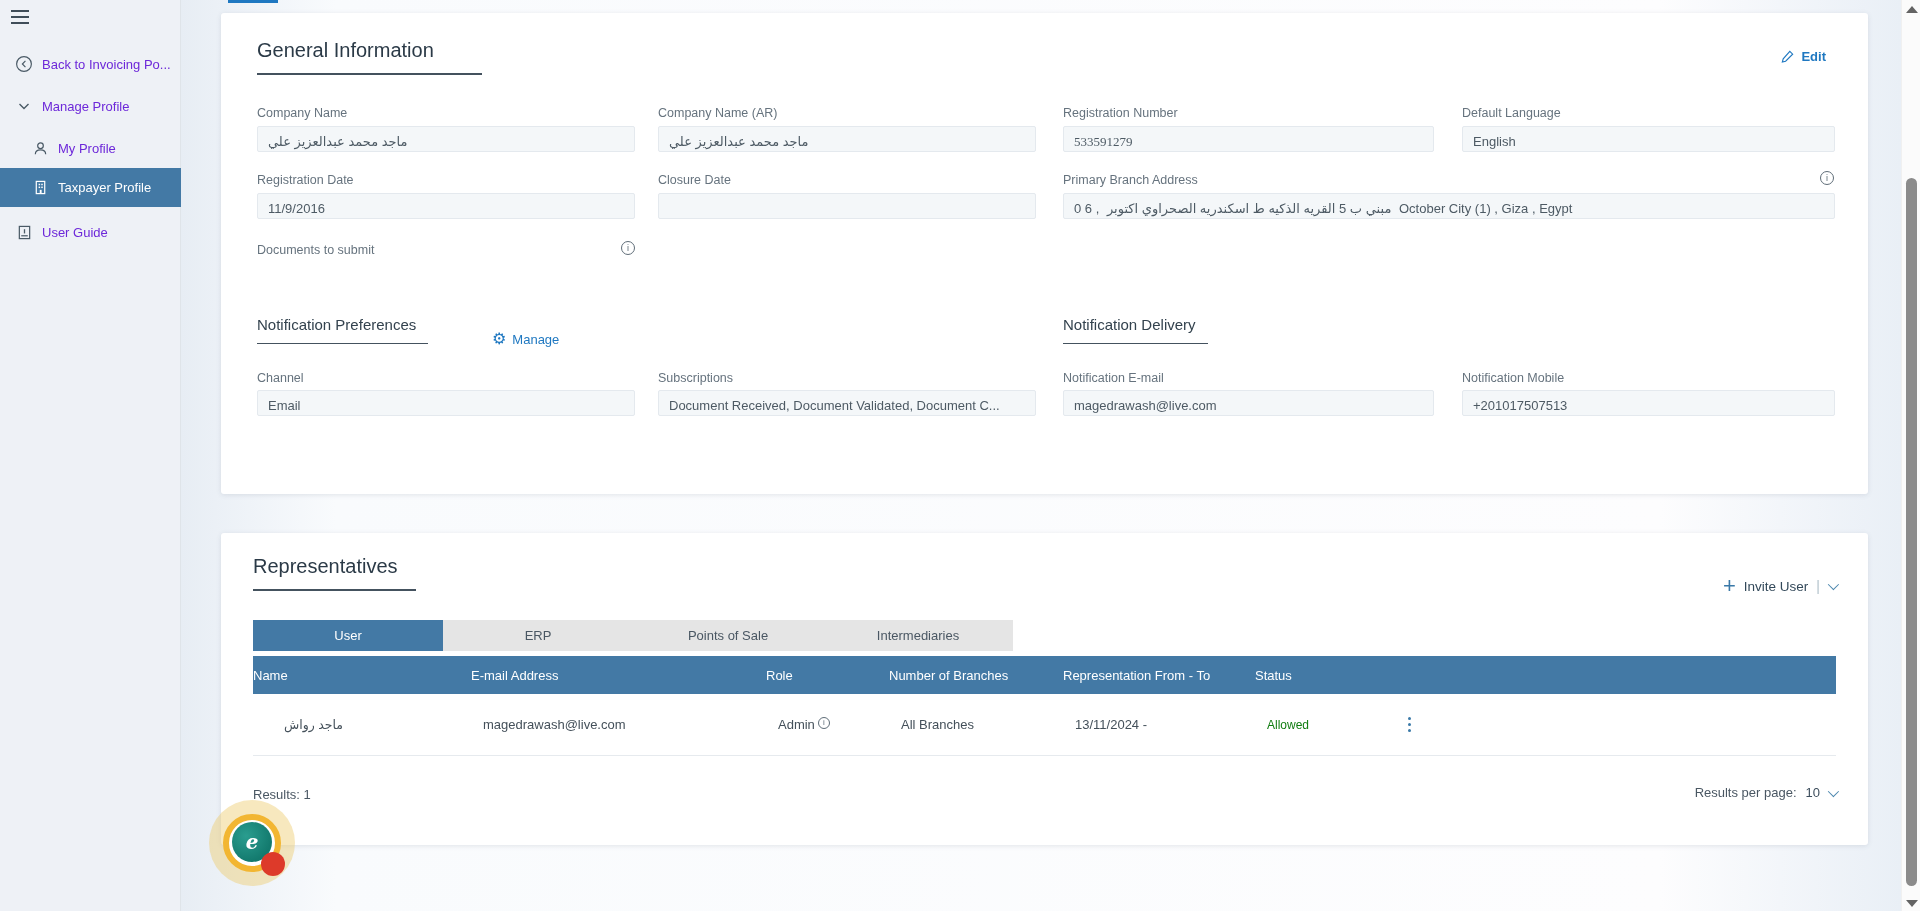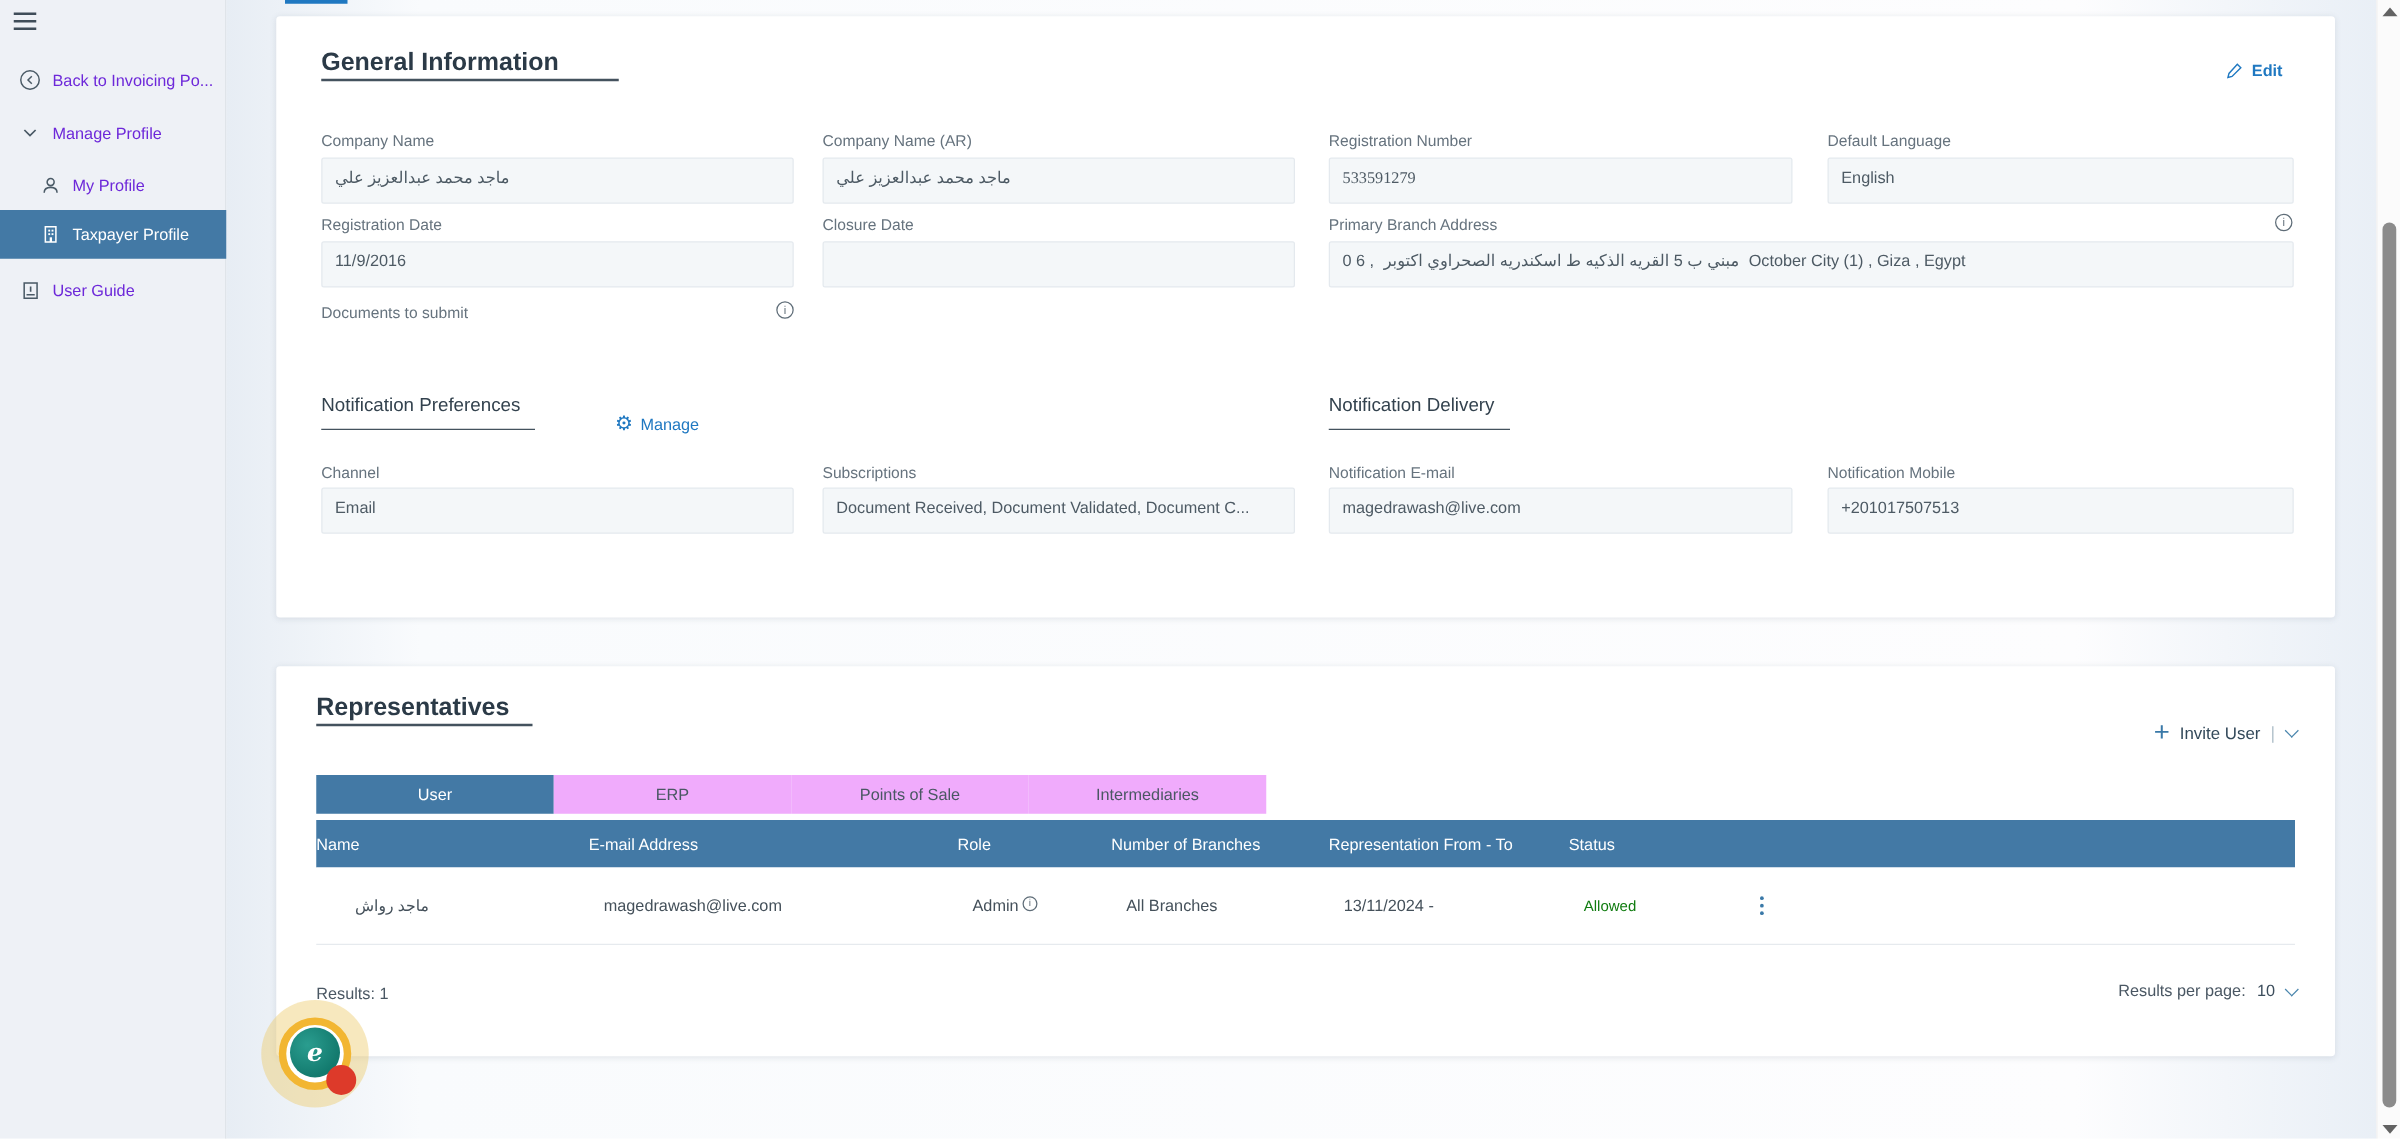--- a/index.html
+++ b/index.html
@@ -24,53 +24,53 @@
   
   .content { position:absolute; left:181px; top:0; width:1720px; height:911px;
              background:linear-gradient(90deg,#e7edf4 0%,#f9fbfd 9%,#fdfdfe 86%,#e9eff6 100%); }
   .tab-underline { position:absolute; left:47px; top:0; width:50px; height:3px; background:#1f78c1; }
 
   .card { position:absolute; background:#ffffff; border-radius:3px;
           box-shadow:0 1px 5px rgba(60,80,100,0.13); }
   .card-general { left:40px; top:13px; width:1647px; height:481px; }
   .card-reps    { left:40px; top:533px; width:1647px; height:312px; }
 
-  .section-title { position:absolute; font-size:20px; color:#2b3a47; font-weight:700;
-                   border-bottom:2px solid #44525e; padding-bottom:1px; }
+  .section-title { position:absolute; font-size:20px; color:#2b3a47; font-weight:400;
+                   border-bottom:2px solid #44525e; padding-bottom:11px; }
   .sub-title { position:absolute; font-size:15px; color:#33424e; font-weight:400;
                border-bottom:1px solid #44525e; padding-bottom:10px; }
 
   .link { display:flex; align-items:center; gap:6px; color:#1f78c1; font-size:13px; cursor:pointer; }
   .edit-link { position:absolute; right:42px; top:36px;font-weight:bold; }
   .manage-link { position:absolute; left:271px; top:318px; }
   .gear-glyph { font-family:"DejaVu Sans",sans-serif; font-size:16px; line-height:1; color:#1f78c1; }
 
   .f-label { position:absolute; font-size:12.5px; color:#66737e; }
-  .f-box { position:absolute; height:37px; background:#f4f7f9; border:1px solid #e4e9ee;
+  .f-box { position:absolute; height:26px; background:#f4f7f9; border:1px solid #e4e9ee;
            border-radius:2px; font-size:13px; color:#4d5a64; line-height:29px; padding:0 10px;
            white-space:nowrap; overflow:hidden; }
   .addr-part { unicode-bidi:isolate; margin-right:4px; }
 
   .info-icon { position:absolute; width:14px; height:14px; border:1px solid #5f6d78; border-radius:50%;
                color:#5f6d78; font-size:9px; line-height:12px; text-align:center; cursor:pointer;
                background:#fff; }
   .info-inline { position:static; display:inline-block; vertical-align:4px; margin-left:3px;
                  width:12px; height:12px; font-size:8px; line-height:10px; }
 
   
   .invite { position:absolute; right:32px; top:44px; display:flex; align-items:center; gap:8px; cursor:pointer; }
   .invite .plus { font-size:22px; font-weight:300; color:#3a79a8; line-height:18px; }
   .invite .lbl { font-size:13.5px; color:#33495a; }
   .invite .divider { color:#b3c2cc; font-size:14px; }
   .chev { display:inline-block; width:8px; height:8px; border-right:1.6px solid #4a86ad;
           border-bottom:1.6px solid #4a86ad; transform:rotate(45deg) translateY(-2px); }
 
   .tabs { position:absolute; left:32px; top:87px; display:grid; grid-template-columns:repeat(4,190px); }
   .tab { height:31px; line-height:31px; text-align:center; font-size:13px; color:#4a5763;
-         background:#f0abfc; cursor:pointer; }
+         background:#e5e5e5; cursor:pointer; }
   .tab.active { background:#4379a5; color:#ffffff; }
 
   .table { position:absolute; left:32px; top:123px; width:1583px; }
   .t-head, .t-row { display:grid; grid-template-columns:218px 295px 123px 174px 192px 129px 1fr; }
   .t-head { background:#4379a5; height:38px; align-items:center; }
   .t-head .th { color:#ffffff; font-size:13px; padding-left:0; white-space:nowrap; overflow:hidden; }
   .t-row { height:62px; align-items:center; border-bottom:1px solid #e6eaee; background:#fff; }
   .t-row .td { font-size:13px; color:#44505a; padding-left:12px; white-space:nowrap; }
   .td.name-cell { padding-left:31px; font-size:12.5px; }
   .td.status-cell { color:#107c10; font-size:12px; }

